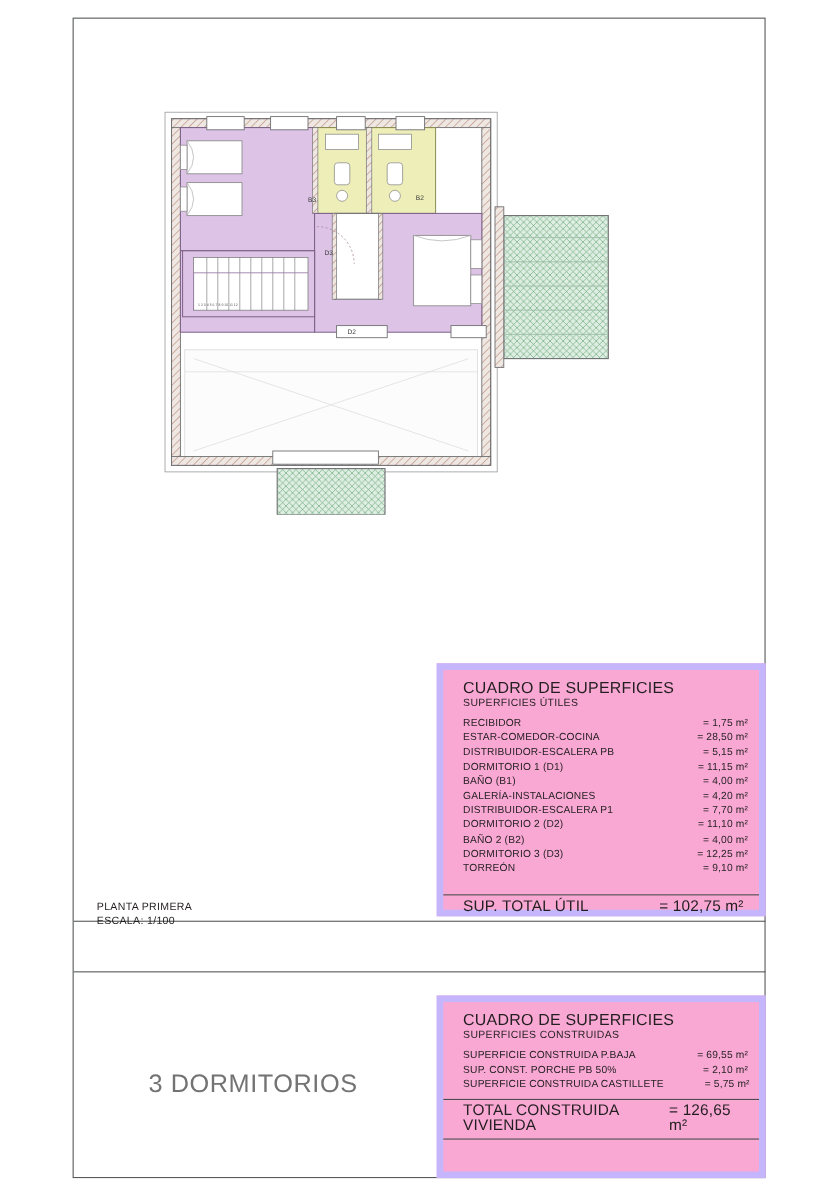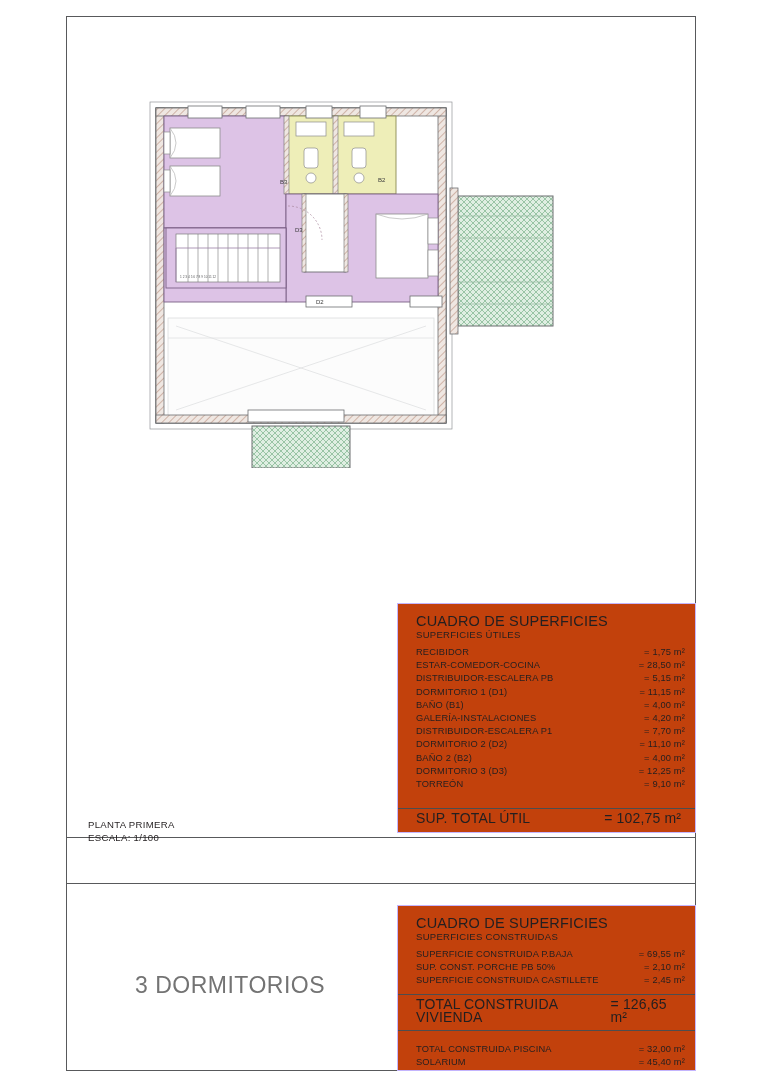--- a/index.html
+++ b/index.html
@@ -33,23 +33,23 @@
     left: 128px;
     top: 88px;
     width: 440px;
     height: 380px;
   }
   .plan svg { display: block; }
 
   
   .table-block {
     position: absolute;
-    border: 1px solid #c4b5fd;
+    border: 6px solid #c4b5fd;
     box-sizing: border-box;
-    background: #c2410c;
+    background: #f9a8d4;
   }
   #areas-utiles {
     left: 397px;
     top: 603px;
     width: 299px;
     height: 230px;
   }
   #areas-construidas {
     left: 397px;
     top: 905px;
@@ -334,34 +334,24 @@
     <div class="row">
         <span class="lbl">SUPERFICIE CONSTRUIDA P.BAJA</span>
         <span class="val">= 69,55 m²</span>
       </div>
     <div class="row">
         <span class="lbl">SUP. CONST. PORCHE PB 50%</span>
         <span class="val">= 2,10 m²</span>
       </div>
     <div class="row">
         <span class="lbl">SUPERFICIE CONSTRUIDA CASTILLETE</span>
-        <span class="val">= 2,45 m²</span>
+        <span class="val">= 5,75 m²</span>
       </div>
   </div>
   <div class="rule"></div>
   <div class="total-row">
     <span class="lbl">TOTAL CONSTRUIDA VIVIENDA</span>
     <span class="val">= 126,65 m²</span>
   </div>
   <div class="gap-rule" style="margin-top:6px;"></div>
-  <div class="rows" style="margin-top:12px;">
-    <div class="row">
-        <span class="lbl">TOTAL CONSTRUIDA PISCINA</span>
-        <span class="val">= 32,00 m²</span>
-      </div>
-    <div class="row">
-        <span class="lbl">SOLARIUM</span>
-        <span class="val">= 45,40 m²</span>
-      </div>
-  </div>
 </div>
 
 <div class="title-main">3 DORMITORIOS</div>
 
 </body></html>

